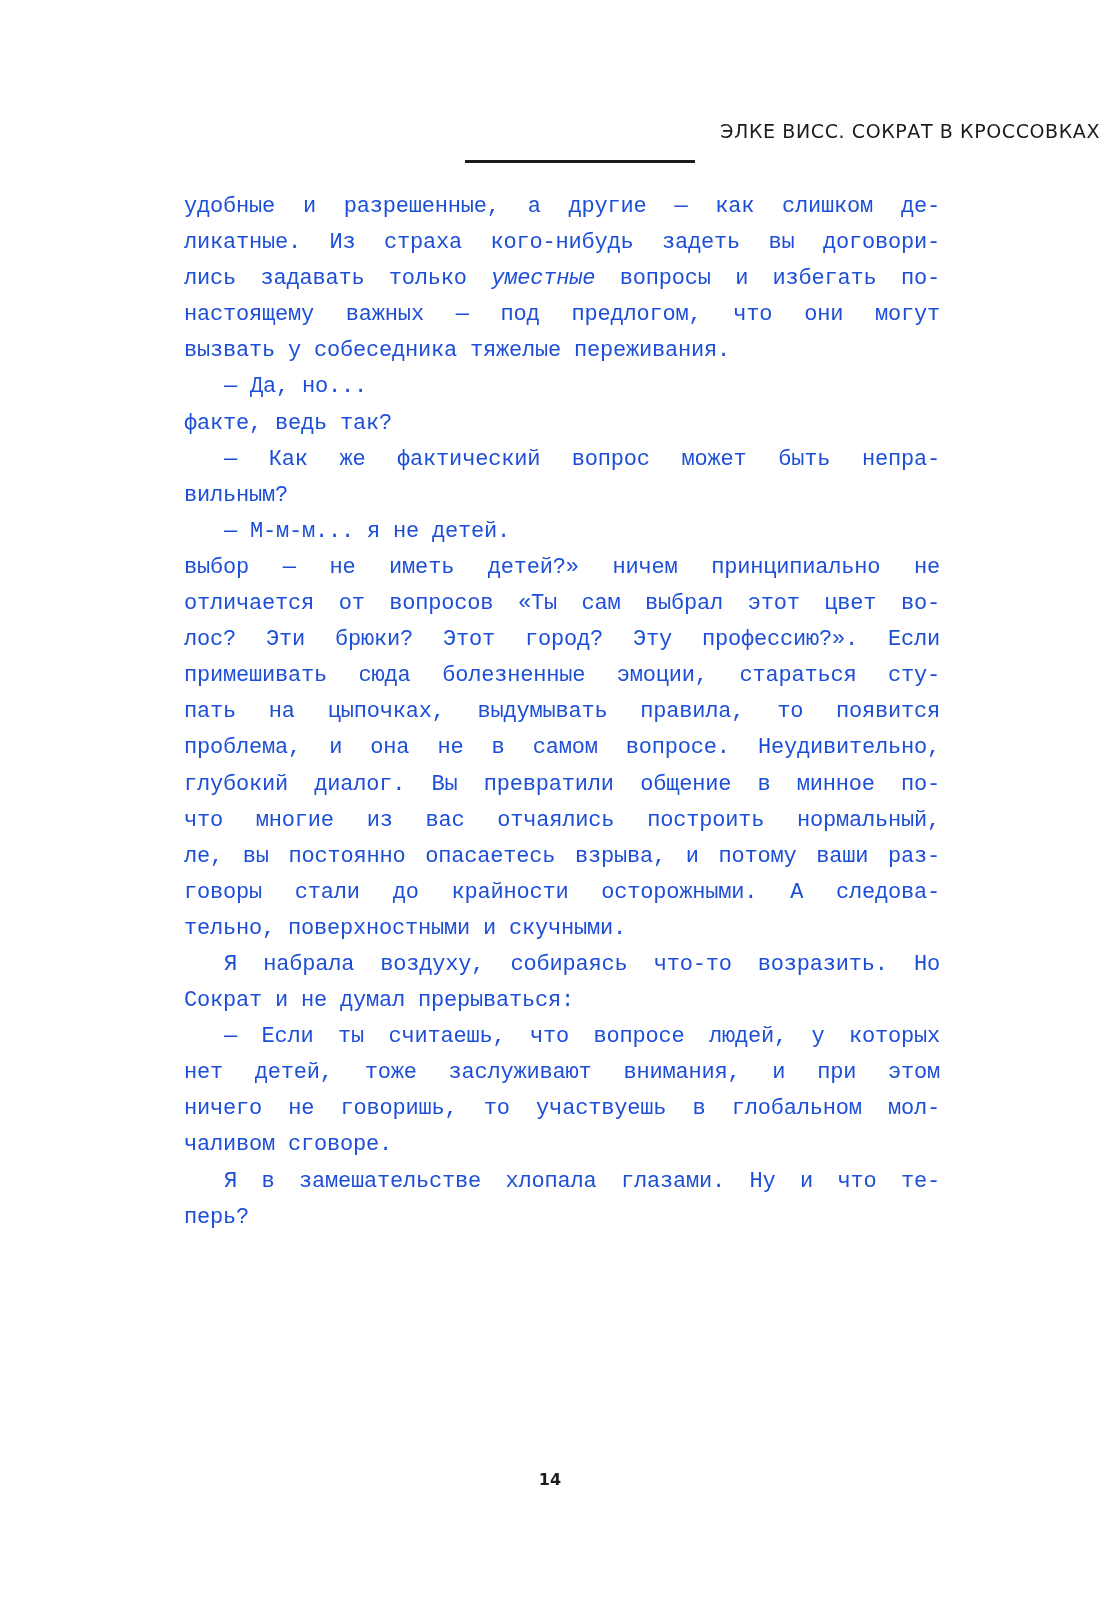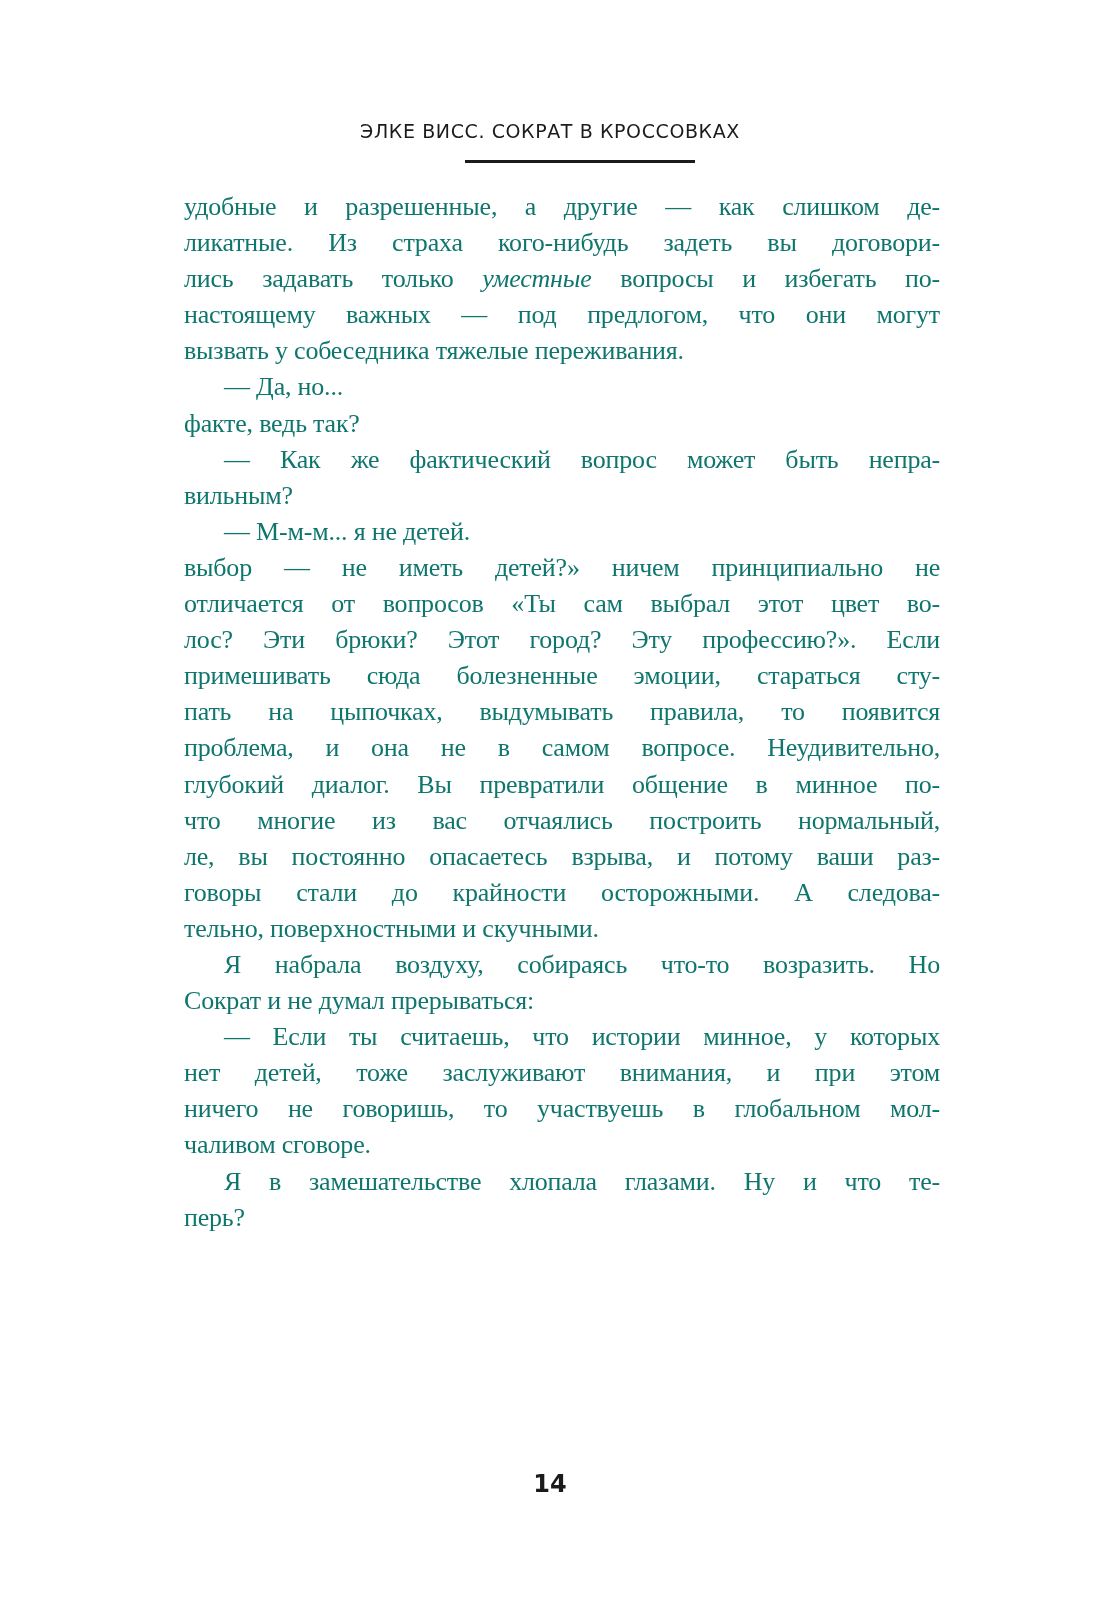--- a/index.html
+++ b/index.html
@@ -1,40 +1,40 @@
 <!DOCTYPE html>
 <html><head>
 <meta charset="utf-8">
 <style>
   html, body { margin: 0; padding: 0; background: #ffffff; }
   body { width: 1100px; height: 1616px; position: relative; overflow: hidden; }
   .page { position: absolute; left: 0; top: 0; width: 1100px; height: 1616px; background: #fff; }
   .running-head {
     position: absolute; left: 0; width: 1100px; top: 120px;
-    text-align: center;
+    text-align: right;
     font-family: "DejaVu Sans", sans-serif;
     font-size: 19px; letter-spacing: 0.6px; color: #1b1b1b;
   }
   .head-rule {
     position: absolute; left: 465px; top: 160px; width: 230px; height: 3px; background: #1b1b1b;
   }
   .body-text {
     position: absolute; left: 184px; top: 189px; width: 756px;
-    font-family: Liberation Serif, serif;
-    font-size: 26px; line-height: 36.1px; color: #0f766e;
+    font-family: Liberation Mono, monospace;
+    font-size: 22px; line-height: 36.1px; color: #1d4ed8;
   }
   .line { display: block; height: 36.1px; white-space: nowrap; text-align: justify; text-align-last: justify; letter-spacing: -0.2px; }
   .line.last { text-align-last: left; }
   .line.indent { padding-left: 40px; }
   .line em { font-style: italic; margin-top: 7px; }
   .page-number {
     position: absolute; left: 0; width: 1100px; top: 1470px;
     text-align: center;
     font-family: "DejaVu Sans", sans-serif; font-weight: bold;
-    font-size: 24px; color: #1b1b1b;
+    font-size: 16px; color: #1b1b1b;
   }
 </style>
 </head>
 <body>
 
 <div class="page">
   <div class="running-head">ЭЛКЕ ВИСС. СОКРАТ В КРОССОВКАХ</div>
   <div class="head-rule"></div>
 
   <div class="body-text">
@@ -54,21 +54,21 @@
     <span class="line">примешивать сюда болезненные эмоции, стараться сту-</span>
     <span class="line">пать на цыпочках, выдумывать правила, то появится</span>
     <span class="line">проблема, и она не в самом вопросе. Неудивительно,</span>
     <span class="line">глубокий диалог. Вы превратили общение в минное по-</span>
     <span class="line">что многие из вас отчаялись построить нормальный,</span>
     <span class="line">ле, вы постоянно опасаетесь взрыва, и потому ваши раз-</span>
     <span class="line">говоры стали до крайности осторожными. А следова-</span>
     <span class="line last">тельно, поверхностными и скучными.</span>
     <span class="line indent">Я набрала воздуху, собираясь что-то возразить. Но</span>
     <span class="line last">Сократ и не думал прерываться:</span>
-    <span class="line indent">— Если ты считаешь, что истории минное, у которых</span>
+    <span class="line indent">— Если ты считаешь, что вопросе людей, у которых</span>
     <span class="line">нет детей, тоже заслуживают внимания, и при этом</span>
     <span class="line">ничего не говоришь, то участвуешь в глобальном мол-</span>
     <span class="line last">чаливом сговоре.</span>
     <span class="line indent">Я в замешательстве хлопала глазами. Ну и что те-</span>
     <span class="line last">перь?</span>
   </div>
 
   <div class="page-number">14</div>
 </div>
 

